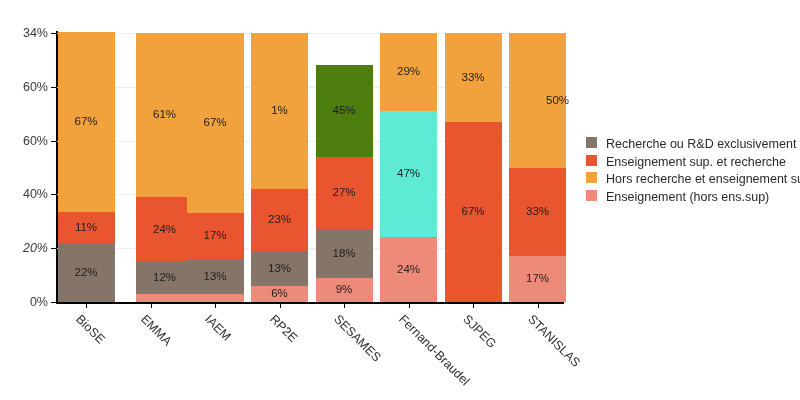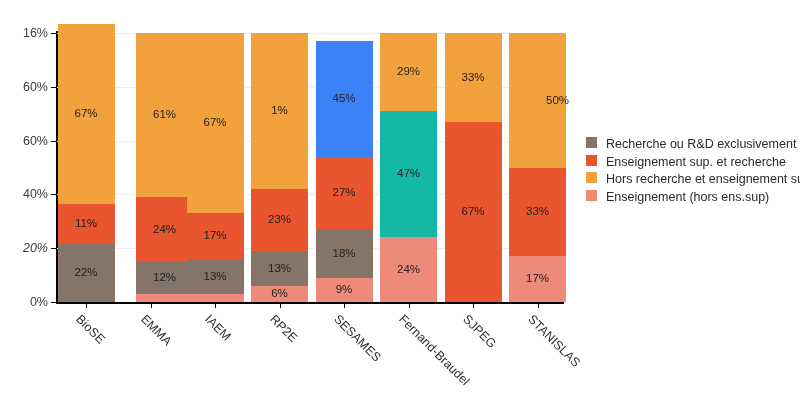--- a/index.html
+++ b/index.html
@@ -152,28 +152,28 @@
         <div class="y-tick-label" style="top: 269px;">0%</div>
         <div class="y-tick-mark" style="top: 215.2px;"></div>
         <div class="y-tick-label" style="top: 215.2px; font-style: italic;">20%</div>
         <div class="y-tick-mark" style="top: 161.4px;"></div>
         <div class="y-tick-label" style="top: 161.4px;">40%</div>
         <div class="y-tick-mark" style="top: 107.6px;"></div>
         <div class="y-tick-label" style="top: 107.6px;">60%</div>
         <div class="y-tick-mark" style="top: 53.8px;"></div>
         <div class="y-tick-label" style="top: 53.8px;">60%</div>
         <div class="y-tick-mark" style="top: 0px;"></div>
-        <div class="y-tick-label" style="top: 0px;">16%</div>
+        <div class="y-tick-label" style="top: 0px;">34%</div>
       </div>
     <div id="bars">
         <div class="bar" style="left: 0.5px;">
           <div class="seg" title="Hors recherche et enseignement sup." style="height: 180.23px; background: rgb(242, 162, 60);">
             <span class="seg-label">67%</span>
           </div>
-          <div class="seg" title="Enseignement sup. et recherche" style="height: 39px; background: rgb(232, 85, 47);">
+          <div class="seg" title="Enseignement sup. et recherche" style="height: 31px; background: rgb(232, 85, 47);">
             <span class="seg-label">11%</span>
           </div>
           <div class="seg" title="Recherche ou R&amp;D exclusivement" style="height: 59.18px; background: rgb(133, 117, 105);">
             <span class="seg-label">22%</span>
           </div>
         </div>
         <div class="bar" style="left: 79px; border-radius: 28px;">
           <div class="seg" title="Hors recherche et enseignement sup." style="height: 164.09px; background: rgb(242, 162, 60);">
             <span class="seg-label">61%</span>
           </div>
@@ -205,38 +205,38 @@
             <span class="seg-label">23%</span>
           </div>
           <div class="seg" title="Recherche ou R&amp;D exclusivement" style="height: 34.97px; background: rgb(133, 117, 105);">
             <span class="seg-label">13%</span>
           </div>
           <div class="seg" title="Enseignement (hors ens.sup)" style="height: 16.14px; background: rgb(238, 138, 122);">
             <span class="seg-label">6%</span>
           </div>
         </div>
         <div class="bar" style="left: 258.5px;">
-          <div class="seg" title="Hors recherche et enseignement sup." style="height: 116px; background: #3b82f6;">
+          <div class="seg" title="Hors recherche et enseignement sup." style="height: 92px; background: #4d7c0f;">
             <span class="seg-label">45%</span>
           </div>
           <div class="seg" title="Enseignement sup. et recherche" style="height: 72.63px; background: rgb(232, 85, 47);">
             <span class="seg-label">27%</span>
           </div>
           <div class="seg" title="Recherche ou R&amp;D exclusivement" style="height: 48.42px; background: rgb(133, 117, 105);">
             <span class="seg-label">18%</span>
           </div>
           <div class="seg" title="Enseignement (hors ens.sup)" style="height: 24.21px; background: rgb(238, 138, 122);">
             <span class="seg-label">9%</span>
           </div>
         </div>
         <div class="bar" style="left: 323px;">
           <div class="seg" title="Hors recherche et enseignement sup." style="height: 78.01px; background: rgb(242, 162, 60);">
             <span class="seg-label">29%</span>
           </div>
-          <div class="seg" title="Enseignement sup. et recherche" style="height: 126.43px; background: #14b8a6;">
+          <div class="seg" title="Enseignement sup. et recherche" style="height: 126.43px; background: #5eead4;">
             <span class="seg-label">47%</span>
           </div>
           <div class="seg" title="Enseignement (hors ens.sup)" style="height: 64.56px; background: rgb(238, 138, 122);">
             <span class="seg-label">24%</span>
           </div>
         </div>
         <div class="bar" style="left: 387.5px;">
           <div class="seg" title="Hors recherche et enseignement sup." style="height: 88.77px; background: rgb(242, 162, 60);">
             <span class="seg-label">33%</span>
           </div>

